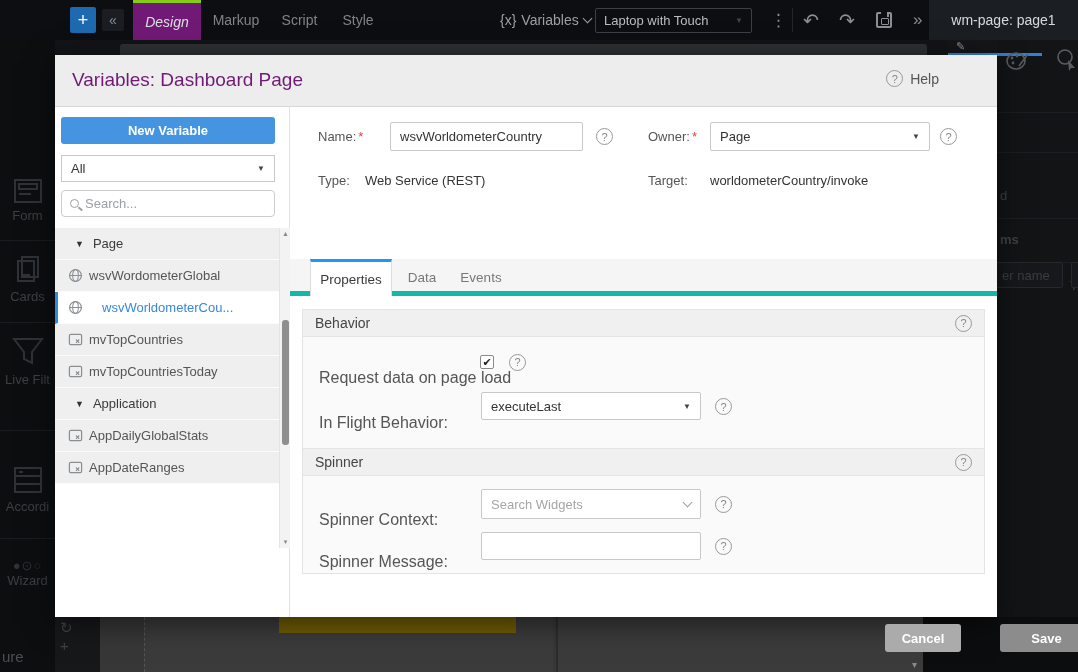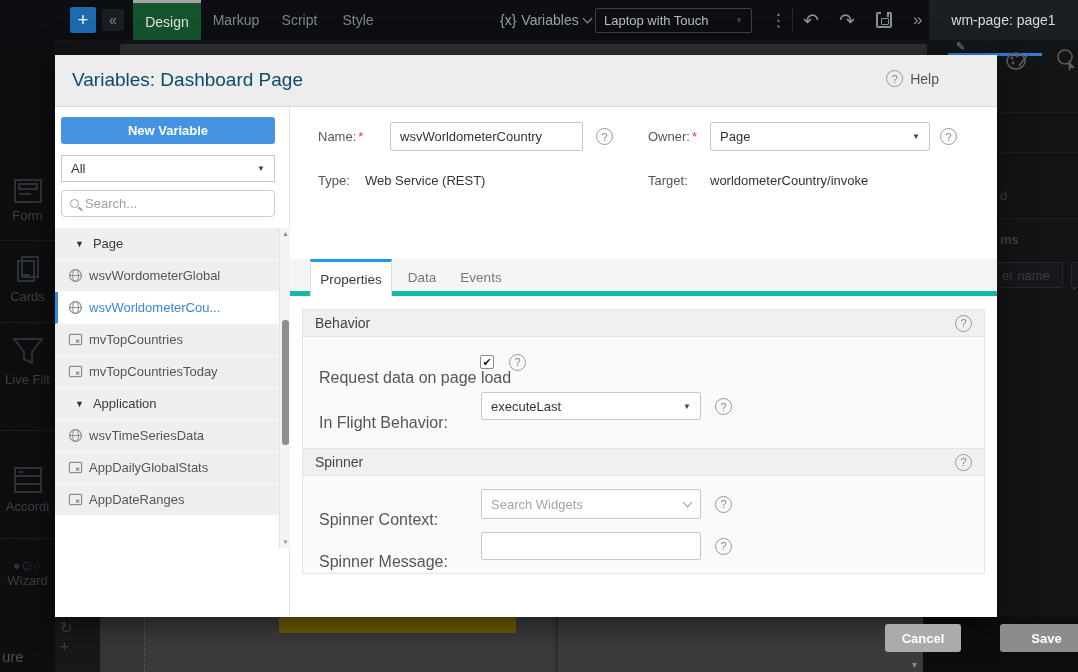--- a/index.html
+++ b/index.html
@@ -8,21 +8,21 @@
   .screen { position:relative; width:1078px; height:672px; background:#0e1013; }
 
   
   .topbar { position:absolute; left:0; top:0; width:1078px; height:40px; background:#0c0e11; }
   .plus-btn { position:absolute; left:70px; top:7px; width:26px; height:26px; background:#1d6ab0;
               color:#fff; font-size:18px; display:flex; align-items:center; justify-content:center; border-radius:2px; cursor:pointer;}
   .collapse-btn { position:absolute; left:102px; top:9px; width:22px; height:22px; background:#1a1d21;
               color:#8a9096; font-size:14px; display:flex; align-items:center; justify-content:center; border-radius:2px;}
   .tb-tab { position:absolute; top:0; height:40px; display:flex; align-items:center; justify-content:center;
             color:#7e848a; font-size:14px; cursor:pointer; }
-  .tb-tab.active { background:#14532d; color:#dde0e2; border-top:3px solid #a3a3a3; }
+  .tb-tab.active { background:#701a75; color:#dde0e2; border-top:3px solid #84cc16;font-style:italic; }
   .tb-design { left:133px; width:68px; } .tb-markup { left:205px; width:62px; }
   .tb-script { left:272px; width:55px; } .tb-style { left:332px; width:52px; }
   .vars-menu { position:absolute; left:500px; top:0; height:40px; display:flex; align-items:center; gap:5px;
                color:#9aa0a5; font-size:14px; }
   .device-select { position:absolute; left:595px; top:8px; width:157px; height:25px; border:1px solid #3a4046;
                border-radius:2px; color:#b9bec3; font-size:13px; display:flex; align-items:center;
                padding:0 8px; justify-content:space-between; }
   .tb-icon { position:absolute; top:0; height:40px; display:flex; align-items:center; color:#8a9096; font-size:17px; }
   .tb-divider { position:absolute; left:792px; top:8px; width:1px; height:24px; background:#23272b; }
   .floppy { position:absolute; left:876px; top:12px; width:16px; height:16px; border:2px solid #8a9096; border-radius:2px; }
@@ -62,21 +62,21 @@
   .b-col1 { position:absolute; left:44px; top:0; width:409px; height:55px; background:#3b3b3b; border-left:1px dashed #555; }
   .b-col2 { position:absolute; left:456px; top:0; width:367px; height:55px; background:#3b3b3b; border-left:2px solid #2c2c2c; }
   .yellow-bar { position:absolute; left:179px; top:0; width:237px; height:16px; background:#6f5d04; }
   .b-tri { position:absolute; left:812px; top:42px; color:#8a8a8a; font-size:10px; }
   .b-right { position:absolute; left:868px; top:0; width:155px; height:55px; background:#0c0d0e; }
 
   
   .modal { position:absolute; left:55px; top:55px; width:942px; height:562px; background:#fff;
            box-shadow:0 6px 28px rgba(0,0,0,.55); }
   .m-header { position:absolute; left:0; top:0; width:942px; height:52px; background:#ededed; border-bottom:1px solid #d8d8d8; }
-  .m-title { position:absolute; left:17px; top:14px; font-size:19px; color:#0c4a6e; }
+  .m-title { position:absolute; left:17px; top:14px; font-size:19px; color:#701a75; }
   .m-help { position:absolute; right:58px; top:15px; display:flex; align-items:center; gap:7px; color:#555;
             font-size:14px; cursor:pointer; }
   .qmark { width:17px; height:17px; border:1px solid #999; border-radius:50%; color:#888; font-size:11px;
            display:inline-flex; align-items:center; justify-content:center; flex:none; background:transparent; }
 
   
   .m-side { position:absolute; left:0; top:52px; width:235px; height:510px; background:#fff; border-right:1px solid #e2e2e2; }
   .new-var { position:absolute; left:6px; top:10px; width:214px; height:27px; background:#4594e2; color:#fff;
              font-size:13px; font-weight:bold; border:none; border-radius:3px; display:flex; align-items:center; justify-content:center; cursor:pointer;}
   .all-select { position:absolute; left:6px; top:48px; width:214px; height:27px; border:1px solid #c8c8c8; background:#fff;
@@ -87,21 +87,21 @@
   .mag { width:9px; height:9px; border:1.5px solid #9aa0a5; border-radius:50%; position:relative; flex:none;}
   .mag::after { content:""; position:absolute; left:7px; top:8px; width:5px; height:1.5px; background:#9aa0a5; transform:rotate(40deg); }
   .search-input { border:none; outline:none; font-size:13px; color:#555; width:160px; font-family:"Liberation Sans",sans-serif;}
   .search-input::placeholder { color:#9aa0a5; }
   .var-list { position:absolute; left:0; top:121px; width:235px; }
   .lv-row { height:32px; background:#efefef; border-bottom:1px solid #fbfbfb; display:flex; align-items:center;
             font-size:13px; color:#555; cursor:pointer; padding-left:34px; position:relative; }
   .lv-group { padding-left:20px; color:#3a3a3a; gap:9px; }
   .lv-caret { font-size:9px; color:#333; }
   .lv-ic { position:absolute; left:13px; top:8px; }
-  .lv-sel { background:#fff; border-left:3px solid #2f8be0; padding-left:31px; color:#3787dd; }
+  .lv-sel { background:#fff; border-left:3px solid #2f8be0; padding-left:44px; color:#3787dd; }
   .lv-sel .lv-ic { left:10px; }
   .scrollbar { position:absolute; left:224px; top:121px; width:11px; height:320px; background:#f3f3f3; border-left:1px solid #e4e4e4; }
   .sb-arr { position:absolute; left:0; width:11px; text-align:center; color:#8a8a8a; font-size:7px; }
   .sb-thumb { position:absolute; left:2px; top:92px; width:7px; height:125px; background:#8f8f8f; border-radius:3px; }
 
   
   .m-main { position:absolute; left:235px; top:52px; width:707px; height:510px; background:#fff; }
   .fld-label { position:absolute; font-size:13px; color:#555; }
   .req { color:#e0433d; margin-left:2px; }
   .text-input { position:absolute; height:29px; border:1px solid #c8c8c8; border-radius:2px; font-size:13px; color:#333;
@@ -308,28 +308,20 @@
             <path d="M8.5 8 L12 11.5 M12 8 L8.5 11.5" stroke="#8a8f94" stroke-width="1.2"></path>
           </svg>
           <span>mvTopCountriesToday</span>
         </div>
         <div class="lv-row lv-group">
           <span class="lv-caret">▼</span>
           <span>Application</span>
         </div>
         <div class="lv-row">
           <svg class="lv-ic" width="15" height="15" viewBox="0 0 16 16">
-            <circle cx="8" cy="8" r="6.3" fill="none" stroke="#8a8f94" stroke-width="1.3"></circle>
-            <ellipse cx="8" cy="8" rx="3" ry="6.3" fill="none" stroke="#8a8f94" stroke-width="1.1"></ellipse>
-            <line x1="1.7" y1="8" x2="14.3" y2="8" stroke="#8a8f94" stroke-width="1.1"></line>
-          </svg>
-          <span>wsvTimeSeriesData</span>
-        </div>
-        <div class="lv-row">
-          <svg class="lv-ic" width="15" height="15" viewBox="0 0 16 16">
             <rect x="1.5" y="2.5" width="13" height="11" rx="1.5" fill="none" stroke="#8a8f94" stroke-width="1.3"></rect>
             <path d="M8.5 8 L12 11.5 M12 8 L8.5 11.5" stroke="#8a8f94" stroke-width="1.2"></path>
           </svg>
           <span>AppDailyGlobalStats</span>
         </div>
         <div class="lv-row">
           <svg class="lv-ic" width="15" height="15" viewBox="0 0 16 16">
             <rect x="1.5" y="2.5" width="13" height="11" rx="1.5" fill="none" stroke="#8a8f94" stroke-width="1.3"></rect>
             <path d="M8.5 8 L12 11.5 M12 8 L8.5 11.5" stroke="#8a8f94" stroke-width="1.2"></path>
           </svg>

